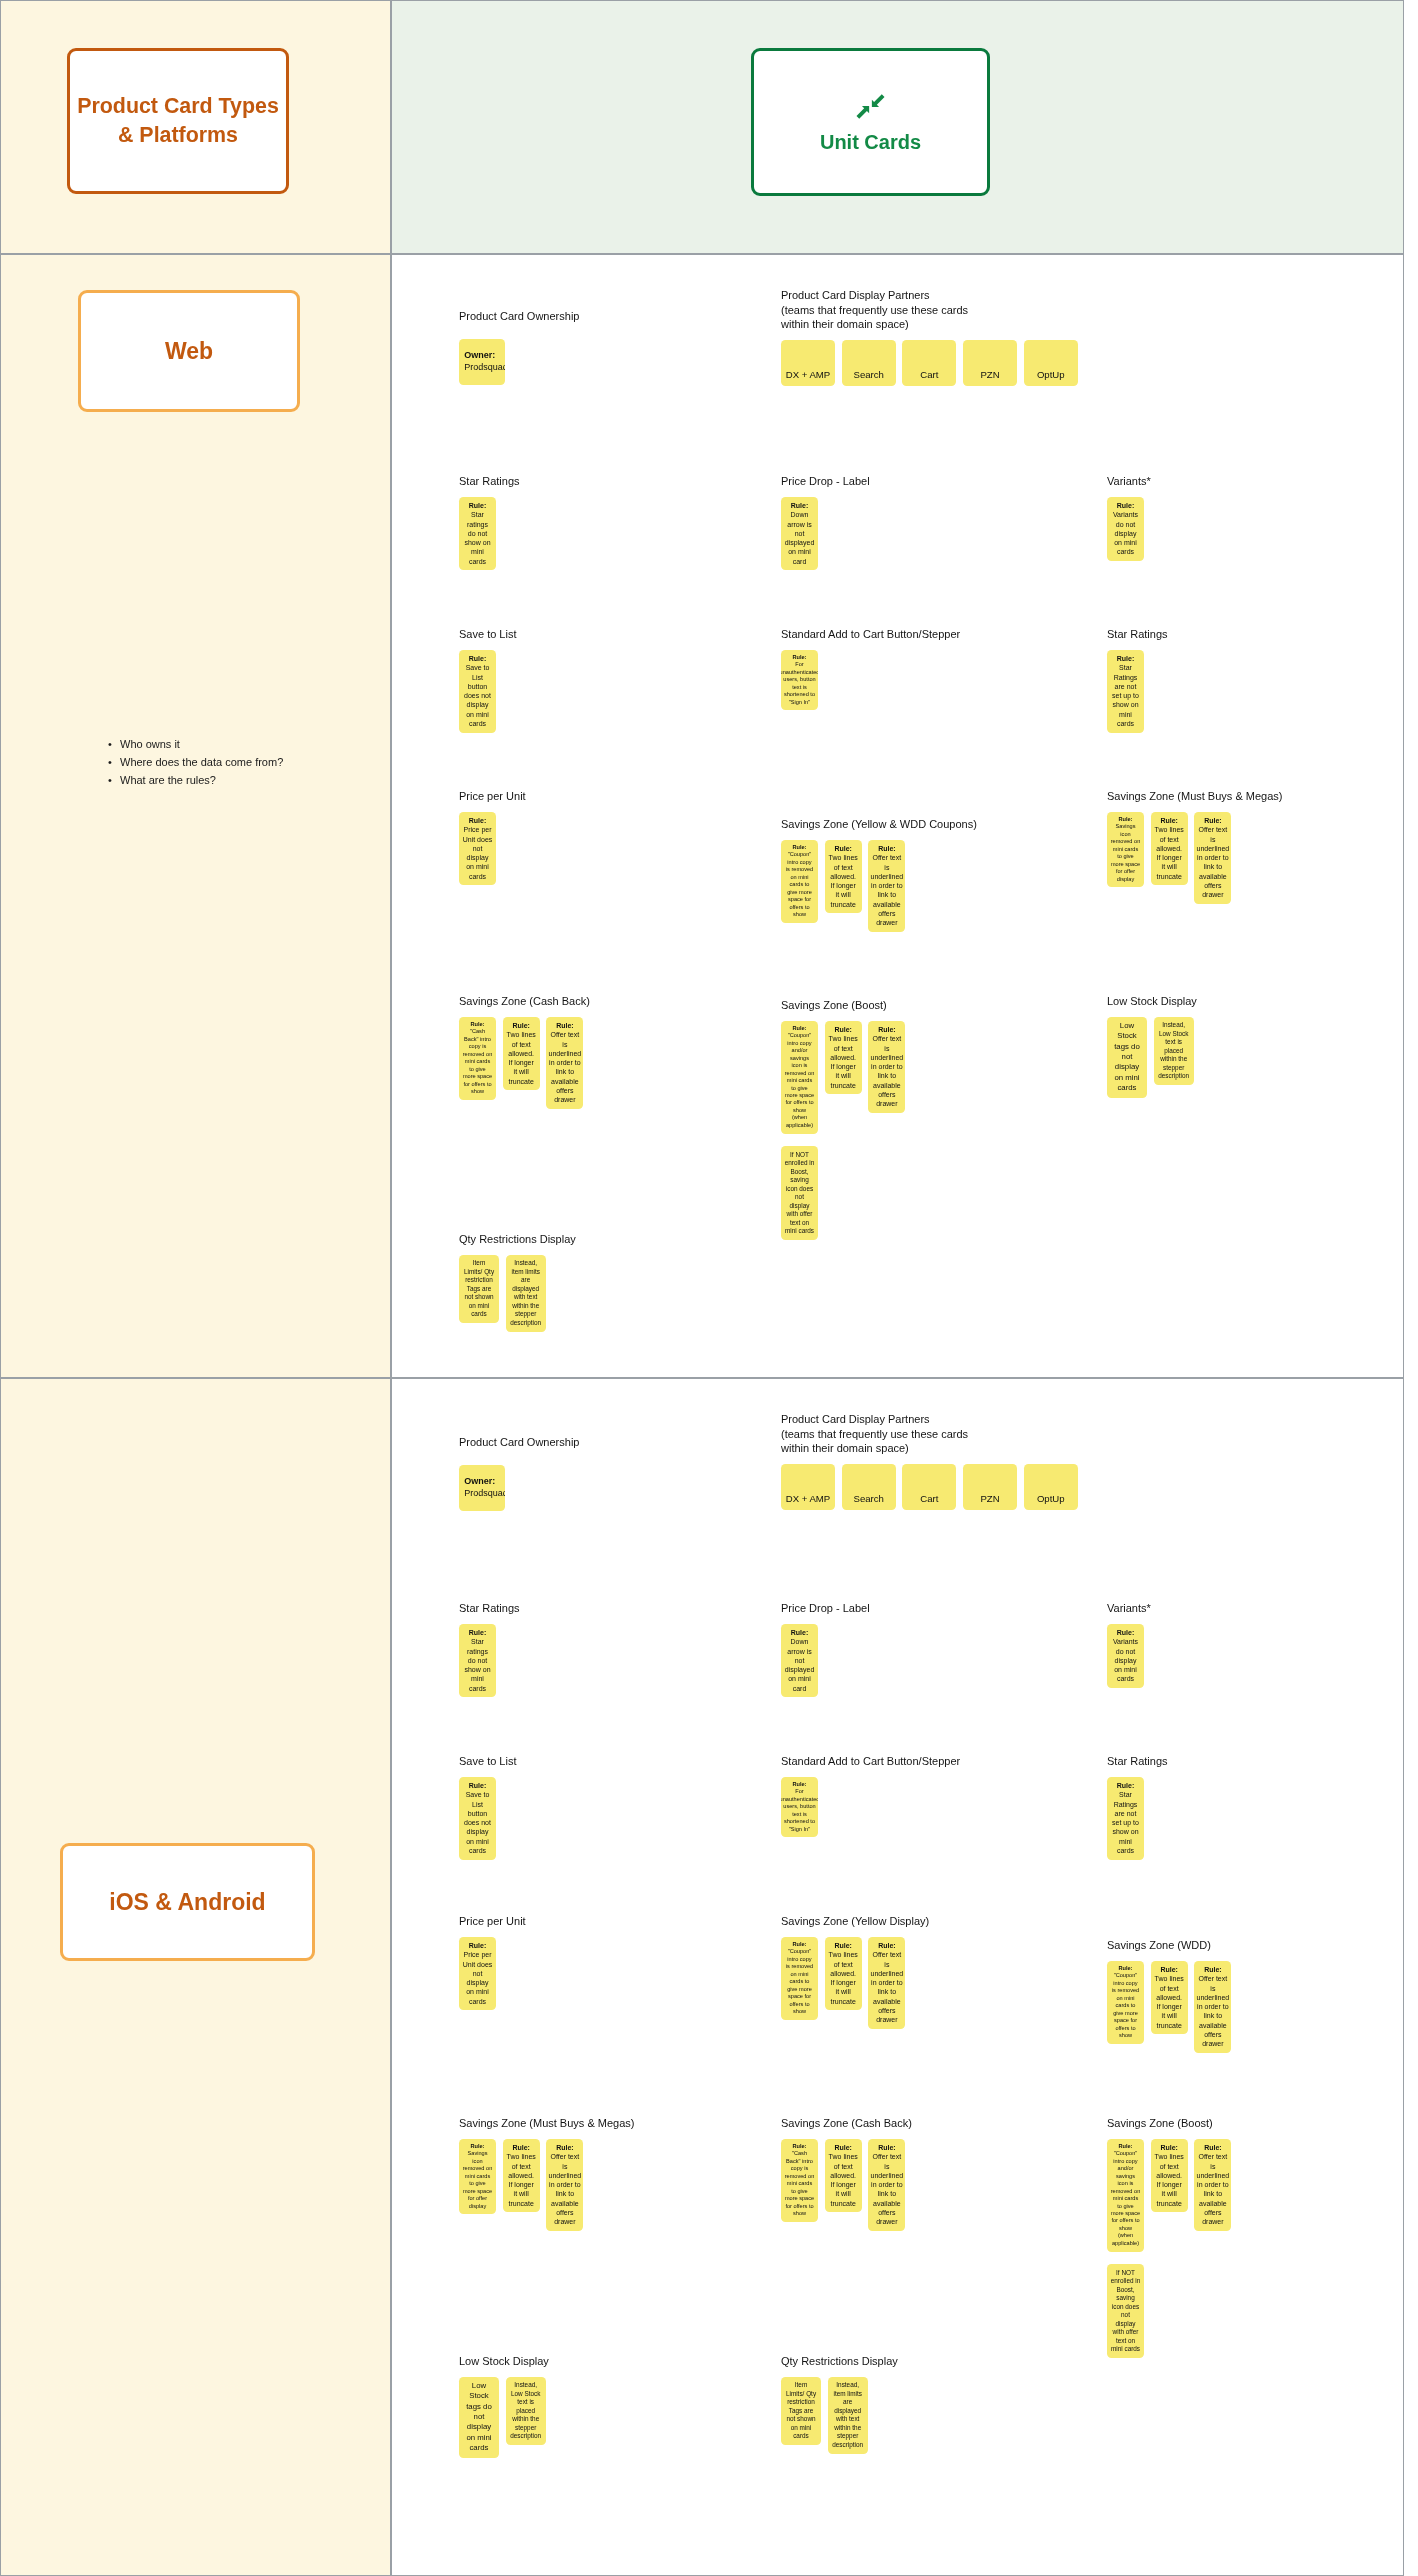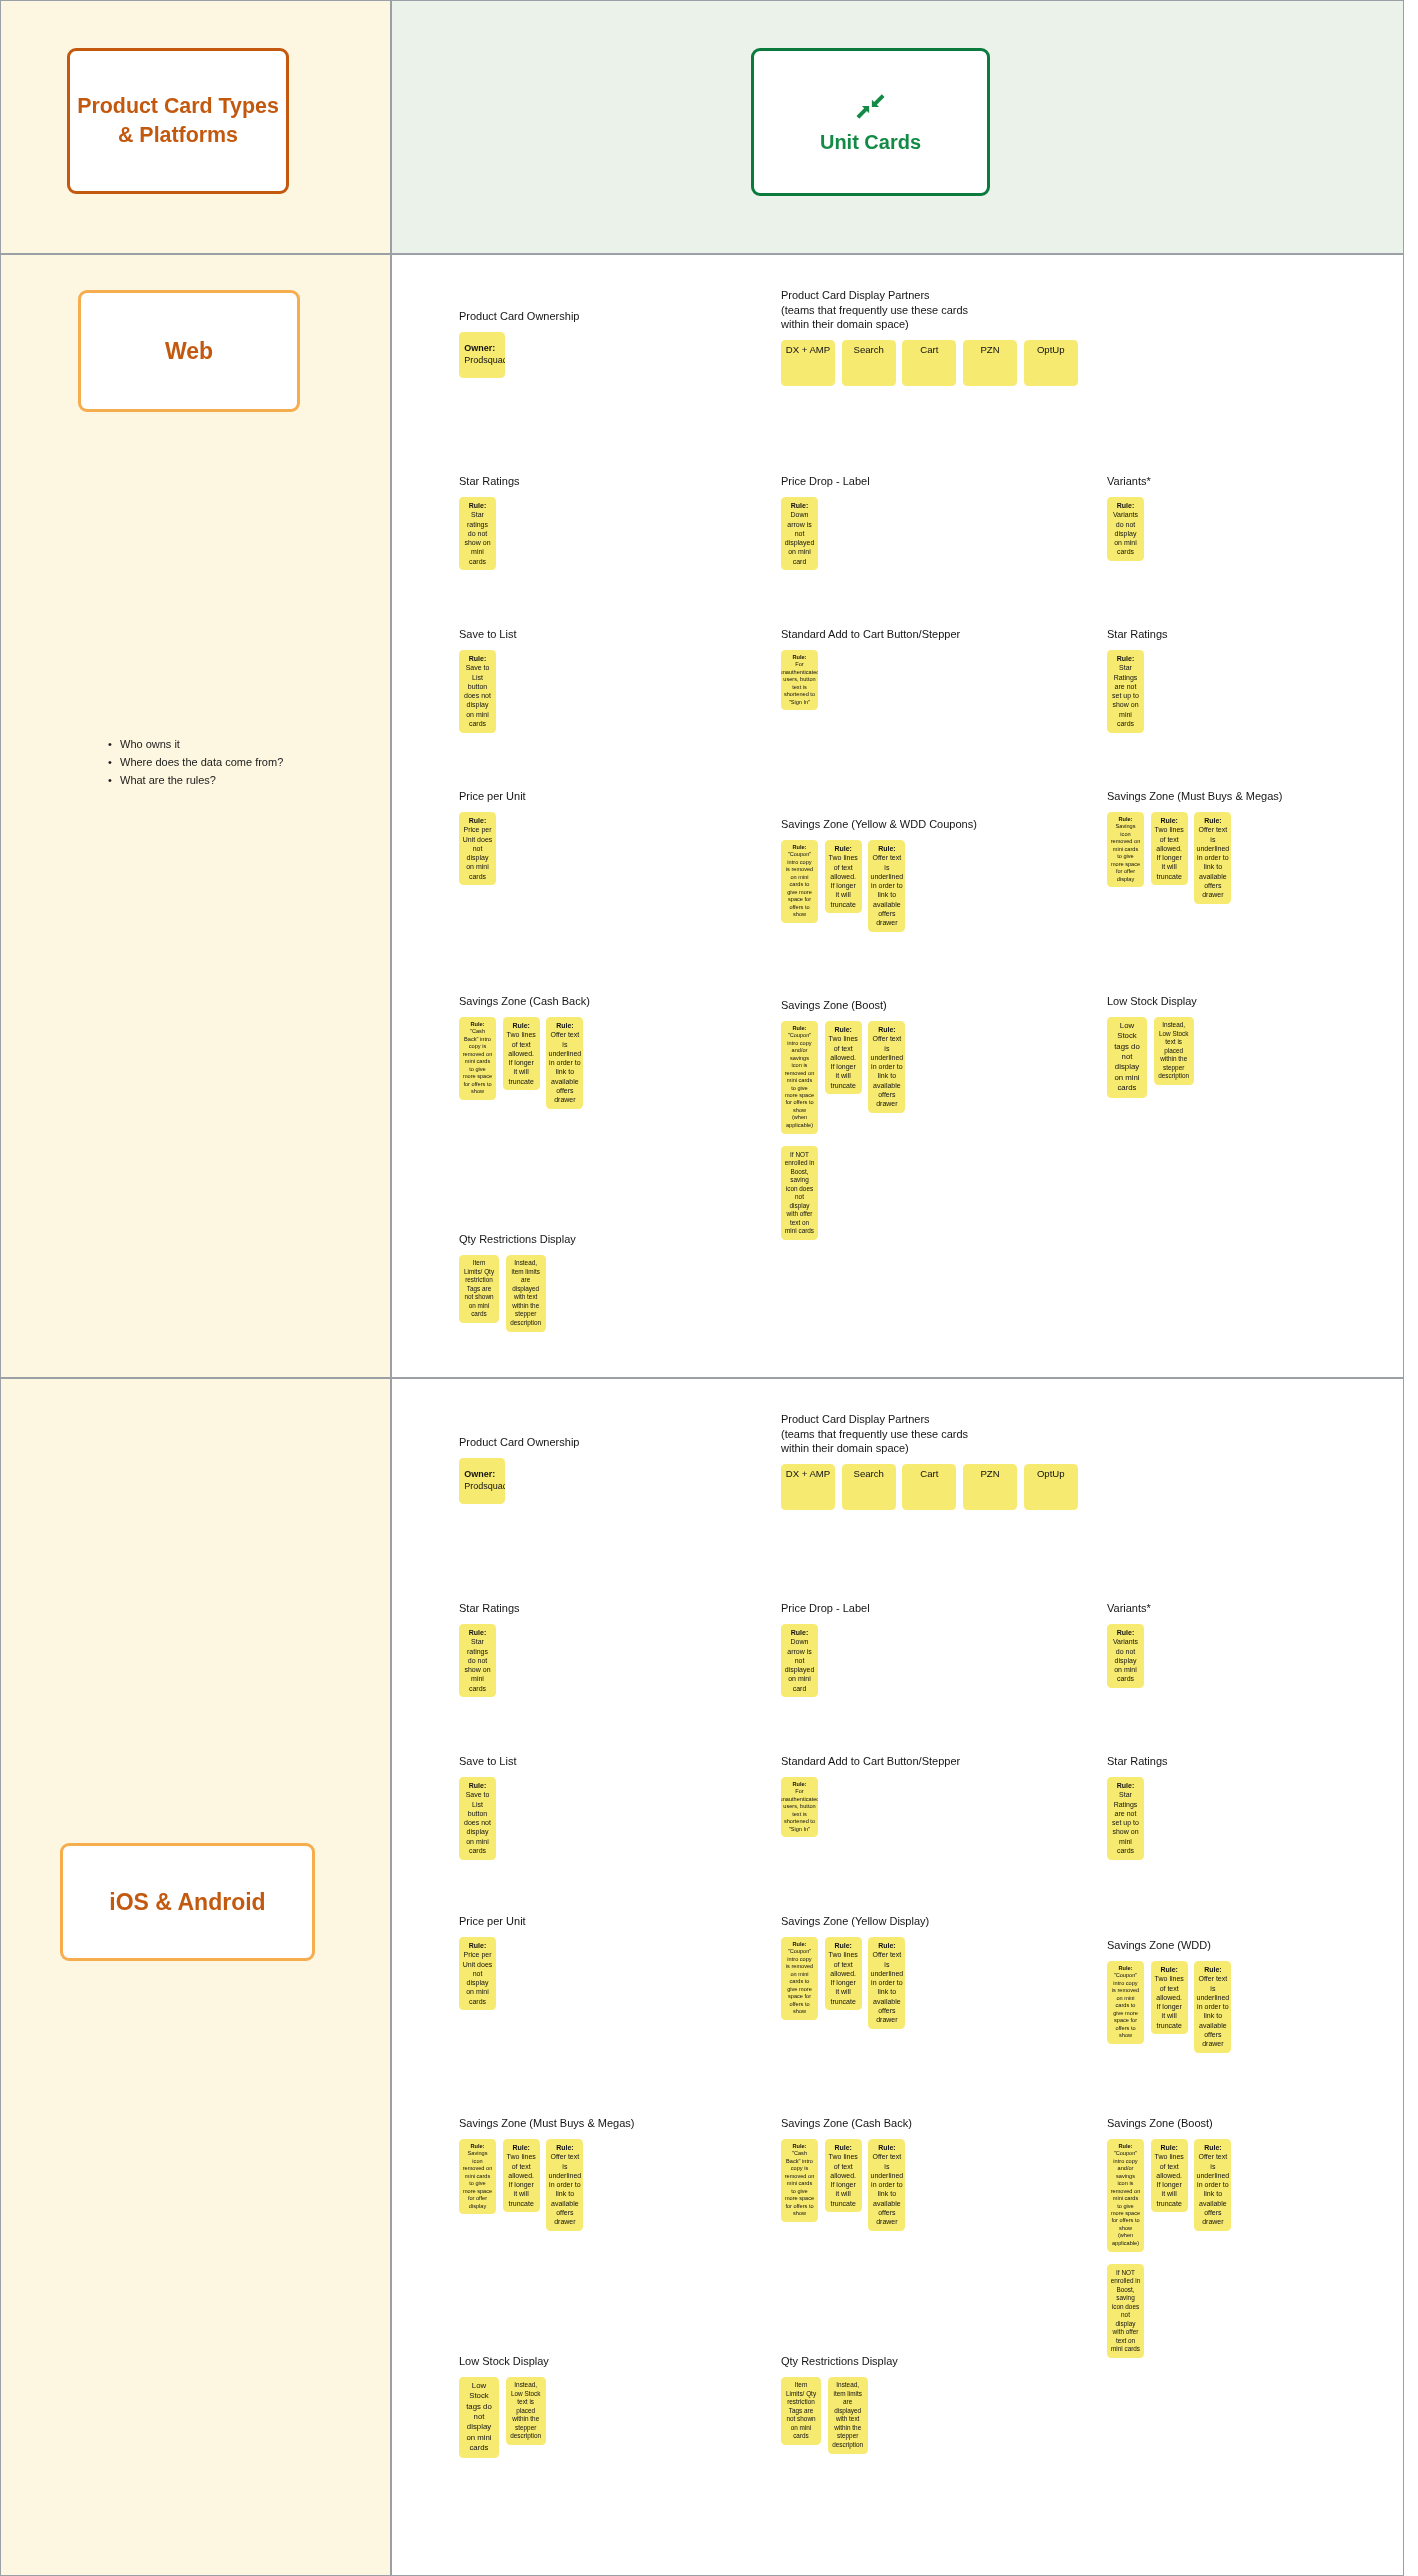--- a/index.html
+++ b/index.html
@@ -143,22 +143,22 @@
     display: flex; flex-direction: column;
     align-items: center; justify-content: center;
     padding: 4.4px 3.7px;
     line-height: 1.33;
     overflow: hidden;
   }
   .note b { font-weight: bold; display: block; }
   .note .body { display: block; }
 
   
-  .note.partner { width: 54px; height: 46px; font-size: 9.6px; justify-content: flex-start; }
-  .note.owner   { width: 46px; height: 46px; font-size: 9px; align-items: flex-start; padding-left: 5.2px; justify-content: center; }
+  .note.partner { width: 54px; height: 46px; font-size: 9.6px; justify-content: flex-end; }
+  .note.owner   { width: 46px; height: 46px; font-size: 9px; align-items: flex-start; padding-left: 5.2px; justify-content: center; margin-top: 7px; }
   .note.owner b { text-align: left; }
   .note.owner .body { text-align: left; }
   .note.rule-md { width: 37px; min-height: 46px; font-size: 7px; }
   .note.rule-sm { width: 37px; min-height: 46px; font-size: 5.6px; }
   .note.plain   { width: 40px; min-height: 46px; font-size: 7.8px; }
   .note.plain-s { width: 40px; min-height: 46px; font-size: 6.4px; }
   .note.tall    { width: 37px; min-height: 58px; font-size: 6.4px; }
 </style>
 </head>
 <body>

